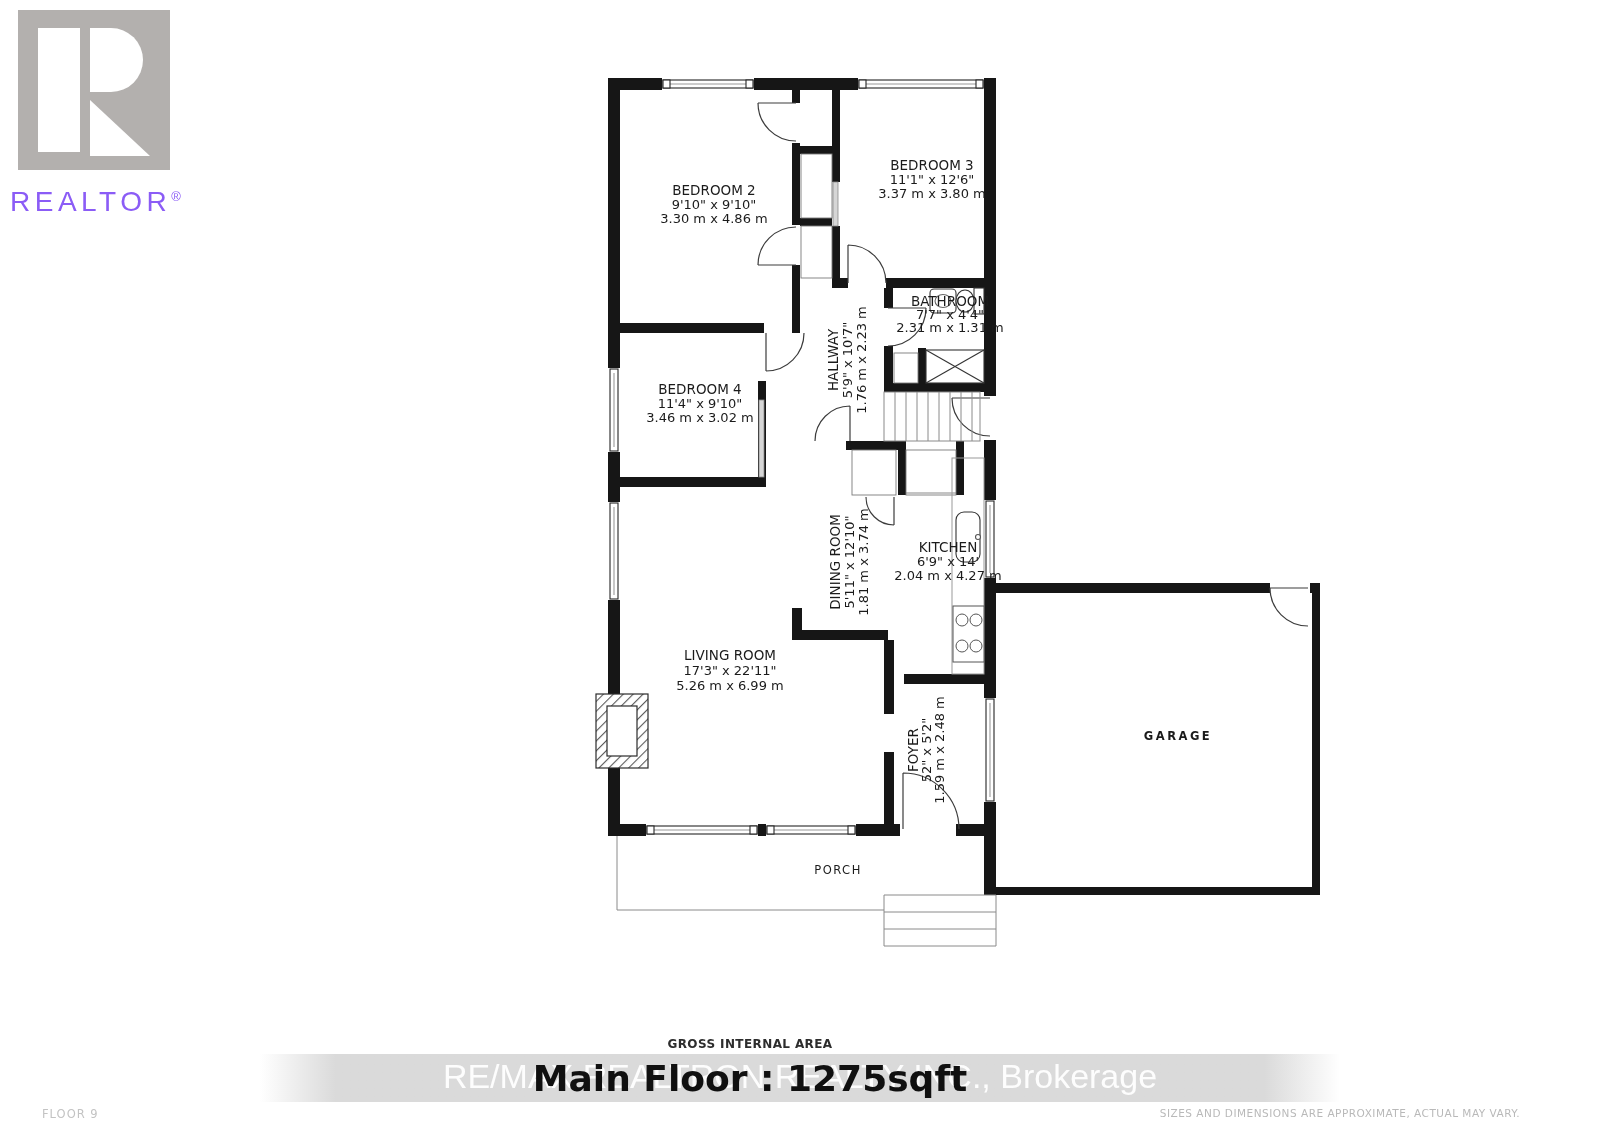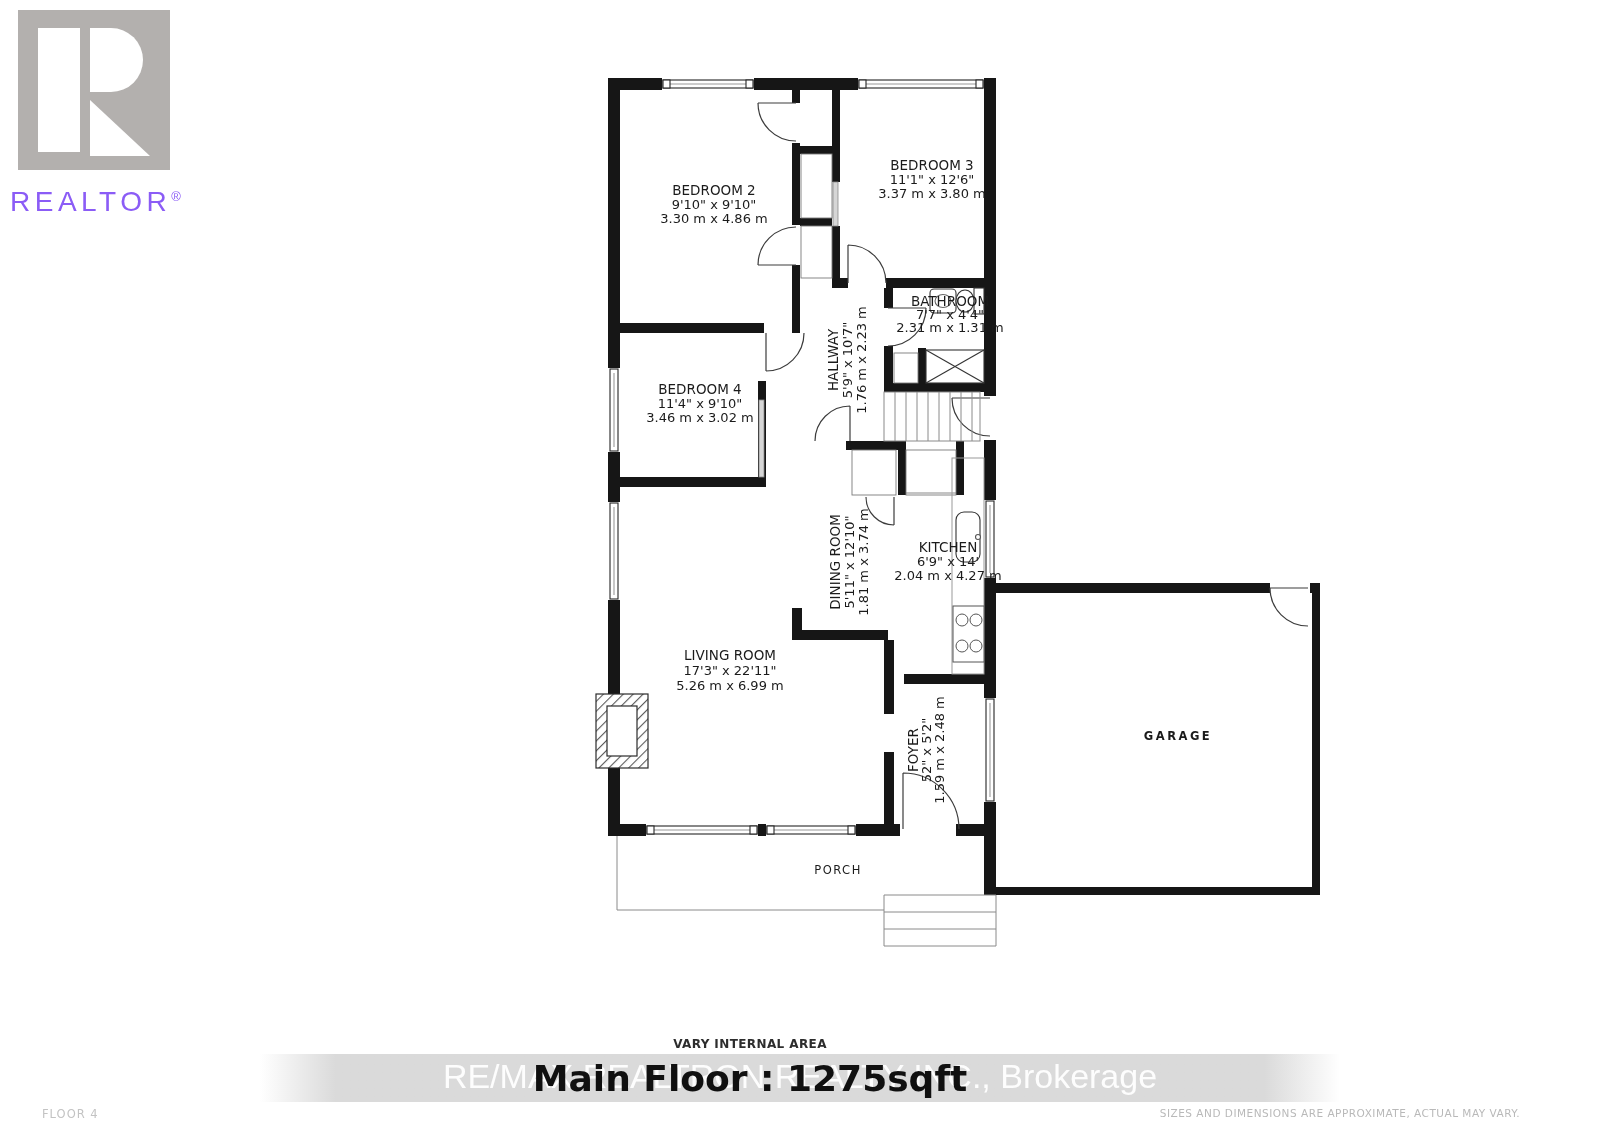--- a/index.html
+++ b/index.html
@@ -316,16 +316,16 @@
   <g transform="translate(918,750) rotate(-90)">
     <text class="ctr rname" x="0" y="0">FOYER</text>
     <text class="ctr rdim" x="0" y="13">52" x 5'2"</text>
     <text class="ctr rdim" x="0" y="26">1.59 m x 2.48 m</text>
   </g>
   <text class="ctr gname" x="1178" y="740">GARAGE</text>
   <text class="ctr pname" x="838" y="874">PORCH</text>
 </svg>
 
 <div class="watermark-band"><span>RE/MAX REALTRON REALTY INC., Brokerage</span></div>
-<div class="gross">VARY INTERNAL AREA</div>
+<div class="gross">GROSS INTERNAL AREA</div>
 <div class="floor-title">Main Floor : 1275sqft</div>
 <div class="disclaimer">SIZES AND DIMENSIONS ARE APPROXIMATE, ACTUAL MAY VARY.</div>
-<div class="floor-label">FLOOR 4</div>
+<div class="floor-label">FLOOR 9</div>
 
 </body></html>

